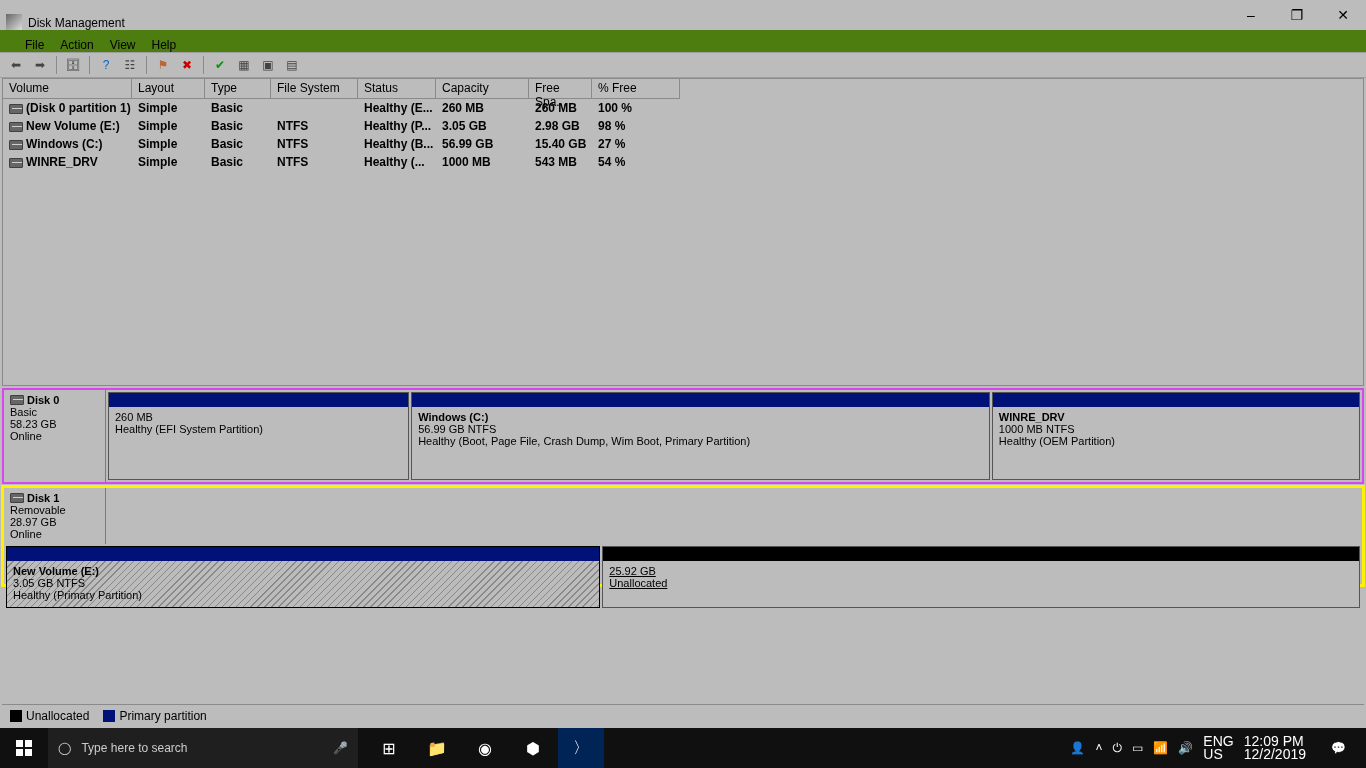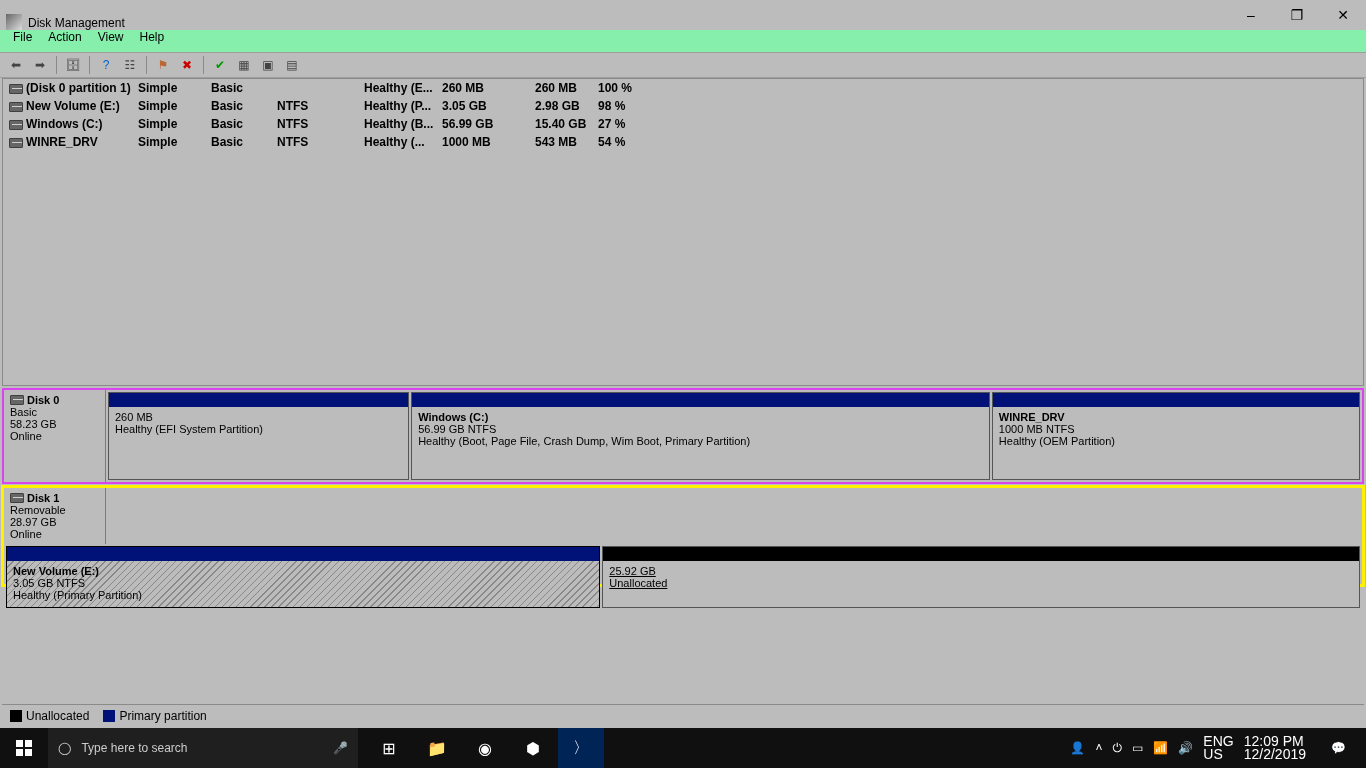--- a/index.html
+++ b/index.html
@@ -5,21 +5,21 @@
 * { box-sizing: border-box; margin: 0; padding: 0; font-family: "Segoe UI", Tahoma, sans-serif; }
 html, body { width: 1366px; height: 768px; overflow: hidden; background: #bcbcbc; }
 
 
 .titlebar { height: 30px; background: #bcbcbc; display: flex; align-items: flex-end; padding-left: 6px; font-size: 12px; color: #000; }
 .titlebar .app-icon { width: 16px; height: 16px; background: linear-gradient(135deg,#666,#ddd); margin-right: 6px; }
 .titlebar .wincontrols { margin-left: auto; display: flex; }
 .titlebar .wincontrols div { width: 46px; height: 30px; display: flex; align-items: center; justify-content: center; font-size: 14px; }
 
 
-.menubar { height: 22px; background: #86efac; display: flex; align-items: flex-start; padding-left: 13px; font-size: 12px; gap: 16px; }
+.menubar { height: 22px; background: #4d7c0f; display: flex; align-items: flex-end; padding-left: 25px; font-size: 12px; gap: 16px; }
 
 
 .toolbar { height: 26px; background: #bcbcbc; border-top: 1px solid #9e9e9e; border-bottom: 1px solid #9e9e9e; display: flex; align-items: center; padding-left: 6px; gap: 4px; }
 .tbtn { width: 20px; height: 20px; display: flex; align-items: center; justify-content: center; font-size: 12px; color: #444; }
 .tsep { width: 1px; height: 18px; background: #8a8a8a; margin: 0 2px; }
 
 
 .vol-list { border: 1px solid #8a8a8a; background: #bcbcbc; height: 308px; margin: 0 2px; overflow: hidden; }
 .vol-head { display: flex; height: 20px; background: #bcbcbc; font-size: 12px; }
 .vol-head div { border-right: 1px solid #8a8a8a; border-bottom: 1px solid #8a8a8a; padding: 2px 6px; }
@@ -95,20 +95,30 @@
   <div class="tbtn" style="color:#b63">⚑</div>
   <div class="tbtn" style="color:#c00">✖</div>
   <div class="tsep"></div>
   <div class="tbtn" style="color:#090">✔</div>
   <div class="tbtn">▦</div>
   <div class="tbtn">▣</div>
   <div class="tbtn">▤</div>
 </div>
 
 <div class="vol-list">
+  <div class="vol-head">
+    <div class="c-vol">Volume</div>
+    <div class="c-lay">Layout</div>
+    <div class="c-typ">Type</div>
+    <div class="c-fs">File System</div>
+    <div class="c-sta">Status</div>
+    <div class="c-cap">Capacity</div>
+    <div class="c-fre">Free Spa...</div>
+    <div class="c-pct">% Free</div>
+  </div>
   <div class="vol-rows" id="vol-rows">
       <div class="vol-row">
         <div class="c-vol"><span class="drv-icon"></span>(Disk 0 partition 1)</div>
         <div class="c-lay">Simple</div>
         <div class="c-typ">Basic</div>
         <div class="c-fs"></div>
         <div class="c-sta">Healthy (E...</div>
         <div class="c-cap">260 MB</div>
         <div class="c-fre">260 MB</div>
         <div class="c-pct">100 %</div>

